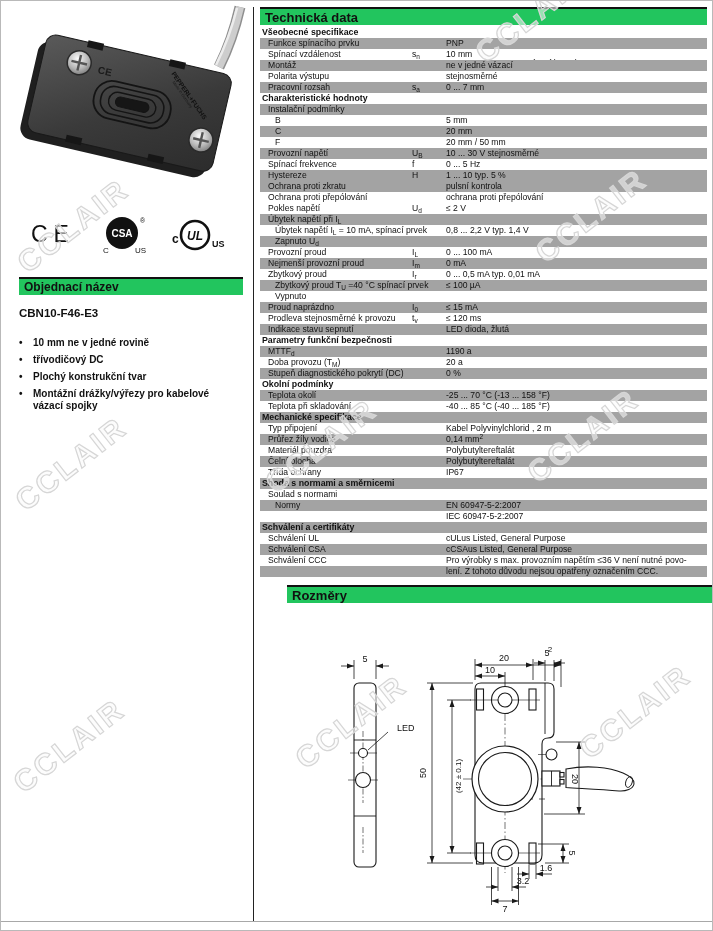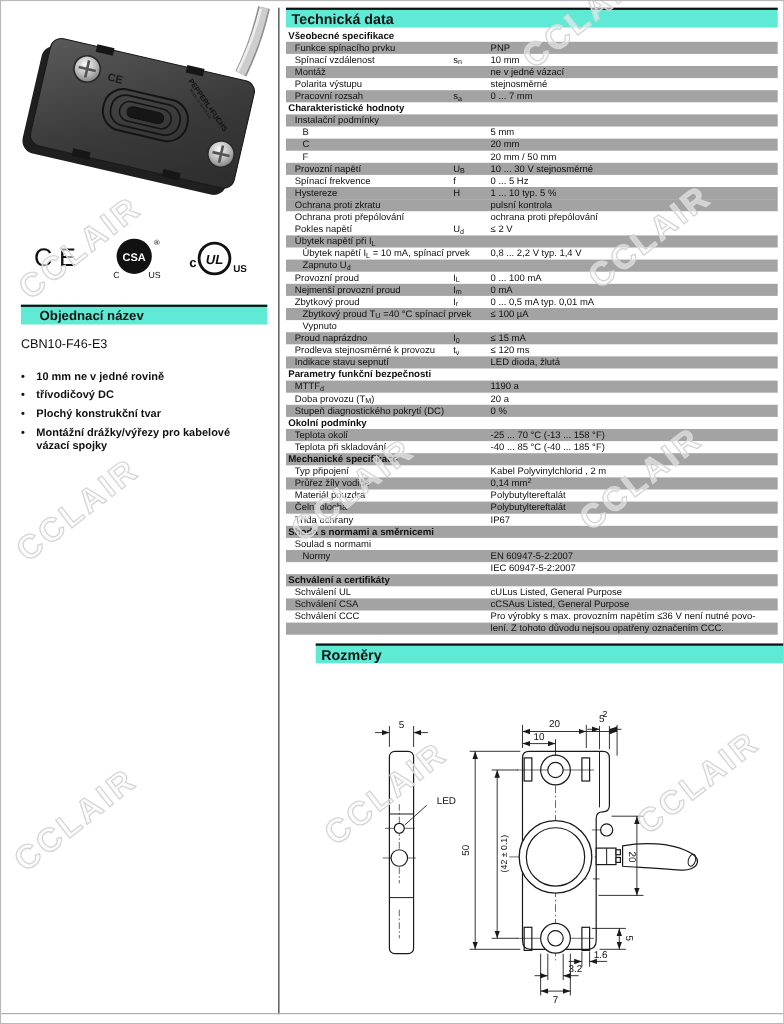--- a/index.html
+++ b/index.html
@@ -2,23 +2,23 @@
 <html><head>
 <meta charset="utf-8">
 <style>
   html,body{margin:0;padding:0;background:#fff;}
   #page{position:relative;width:713px;height:931px;background:#fff;border:1px solid #b9b9b9;
         box-sizing:border-box;overflow:hidden;font-family:"Liberation Sans",sans-serif;color:#111;}
   
   #leftcol{position:absolute;left:8px;top:4px;width:244px;}
   #photo{display:block;}
   #marks{display:block;margin:8px 0 0 8px;}
-  .graybar{background:#5eead4;border-top:2px solid #111;font-weight:bold;box-sizing:border-box;}
-  #orderbar{margin:20px 0 0 10px;width:224px;height:18px;line-height:17px;font-size:12px;padding-left:17px;}
-  #partnum{margin:12px 0 0 10px;font-size:11.5px;font-weight:normal;}
+  .graybar{background:#22c55e;border-top:2px solid #111;font-weight:bold;box-sizing:border-box;}
+  #orderbar{margin:20px 0 0 10px;width:224px;height:18px;line-height:17px;font-size:12px;padding-left:5px;}
+  #partnum{margin:12px 0 0 10px;font-size:11.5px;font-weight:bold;}
   #bullets{margin:18px 0 0 10px;width:212px;}
   .bullet{display:flex;font-size:10px;font-weight:bold;line-height:12px;margin-bottom:5px;}
   .bullet .dot{width:14px;flex:none;}
   
   #rightcol{position:absolute;left:252px;top:6px;width:454px;height:915px;
             border-left:1px solid #222;padding-left:6px;box-sizing:content-box;}
   .hbar{width:447px;height:18px;line-height:17px;font-size:13px;padding-left:5px;}
   #techrows{width:447px;margin-top:2px;}
   .tline{position:relative;display:flex;height:11px;line-height:11px;font-size:8.6px;white-space:nowrap;}
   .tline.g{background:#a3a3a3;}

